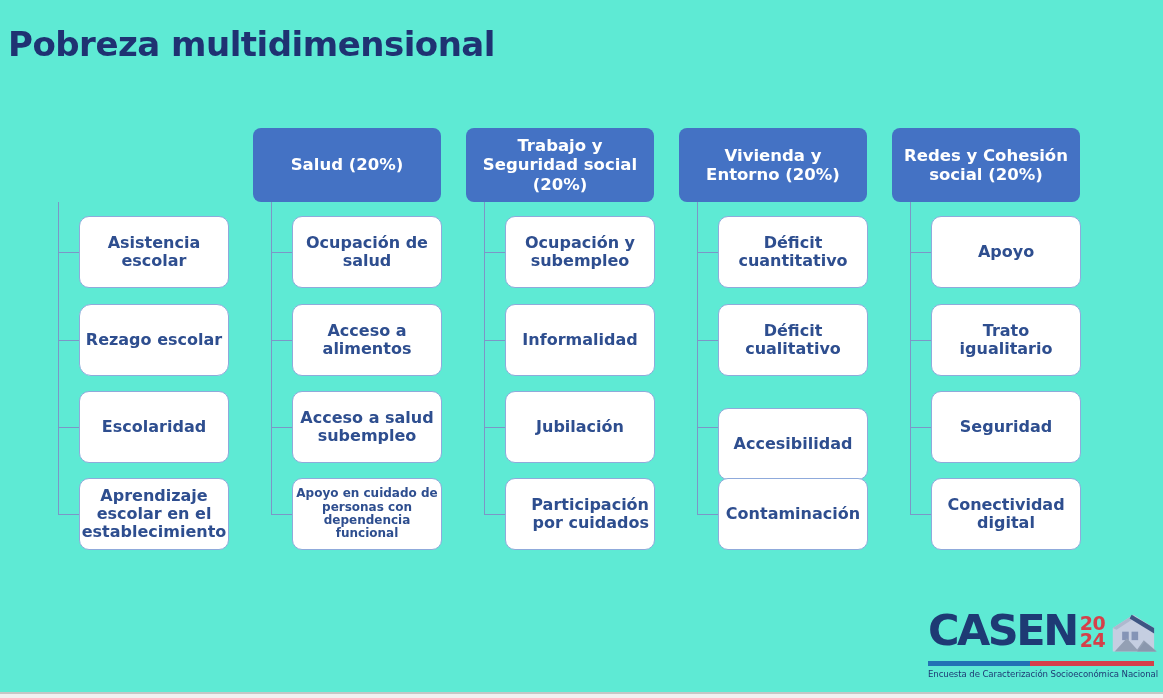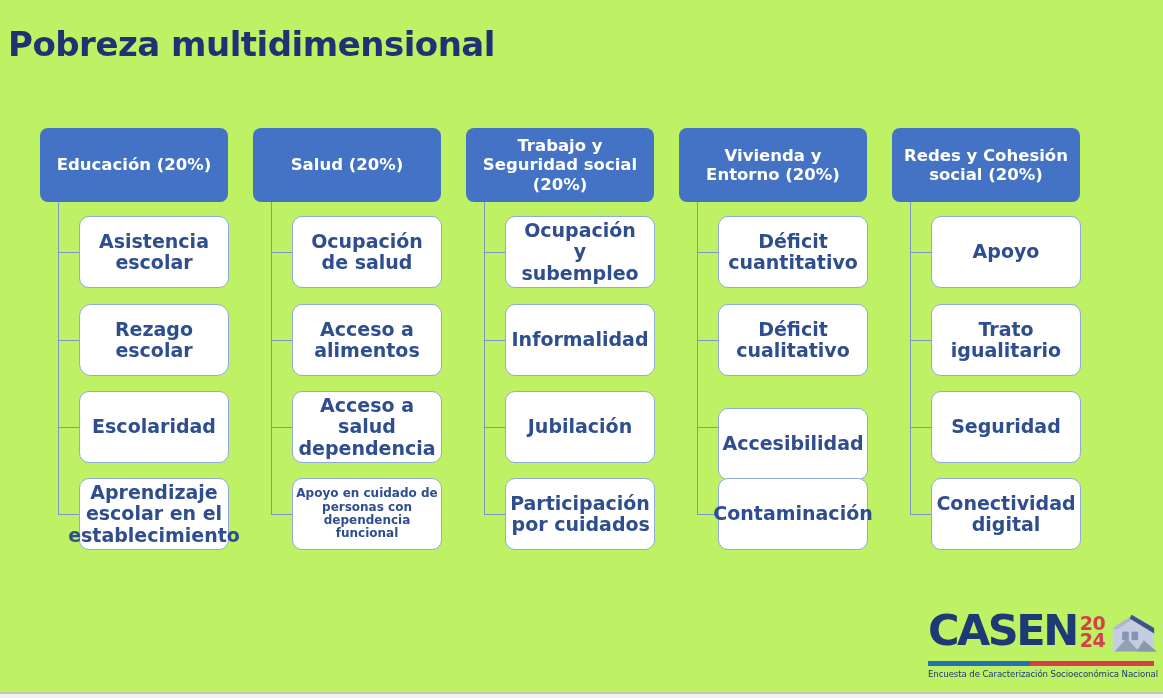--- a/index.html
+++ b/index.html
@@ -1,17 +1,17 @@
 <!DOCTYPE html>
 <html style="--title_text: #1f3272; --header_bg: #4472c4; --header_text: #ffffff; --box_border: #8faadb; --box_text: #2e4e8f; --connector: #7c96c7; --logo_navy: #1e3a74; --logo_red: #d5404a; --bar_blue: #2272b5;"><head>
 <meta charset="utf-8">
 <style>
   html,body{margin:0;padding:0;background:#fff;}
   .canvas{
-    position:relative;width:1163px;height:698px;background:#bef264;overflow:hidden;
+    position:relative;width:1163px;height:698px;background:#5eead4;overflow:hidden;
     font-family:"DejaVu Sans","Liberation Sans",sans-serif;
   }
   .title{
     position:absolute;left:8px;top:24px;margin:0;
     font-size:34px;font-weight:bold;color:var(--title_text,#1f3272);
     letter-spacing:-0.5px;
   }
   .columns{position:absolute;left:40px;top:128px;display:flex;}
   .col{position:relative;width:188px;height:430px;margin-right:25px;flex:0 0 auto;}
   .hdr{
@@ -20,22 +20,22 @@
     display:flex;align-items:center;justify-content:center;text-align:center;
     color:var(--header_text,#ffffff);font-weight:bold;font-size:16.5px;line-height:1.16;
     padding:2px 7px;
   }
   .vline{position:absolute;left:18px;top:74px;width:1.3px;height:312px;background:var(--connector,#7c96c7);}
   .stub{position:absolute;left:18px;width:21px;height:1.3px;background:var(--connector,#7c96c7);}
   .child{
     position:absolute;left:39px;width:150px;height:72px;box-sizing:border-box;
     background:#ffffff;border:1.4px solid var(--box_border,#8faadb);border-radius:10px;
     display:flex;align-items:center;justify-content:center;text-align:center;
-    color:var(--box_text,#2e4e8f);font-weight:bold;font-size:19px;line-height:1.13;
-    padding:2px 14px;
+    color:var(--box_text,#2e4e8f);font-weight:bold;font-size:16px;line-height:1.13;
+    padding:2px 5px;
   }
   .child.small{font-size:12px;line-height:1.12;padding:2px 3px;}
   .logo{position:absolute;left:928px;top:611px;width:230px;}
   .logo-row{display:flex;align-items:flex-start;}
   .wordmark{
     font-size:43px;line-height:0.92;font-weight:bold;color:var(--logo_navy,#1e3a74);
     letter-spacing:-2.5px;
   }
   .year{
     display:flex;flex-direction:column;margin-left:3px;margin-top:4px;
@@ -55,40 +55,39 @@
   .bottom-strip{position:absolute;left:0;right:0;top:693.5px;bottom:0;background:#f1f1f1;}
 </style>
 </head>
 <body>
 
 <div class="canvas">
   <h1 class="title">Pobreza multidimensional</h1>
 
   <div class="columns" id="columns-row">
       <div class="col">
-        <div class="hdr">Educación (20%)</div>
         <div class="vline"></div>
         <div class="stub" style="top: 124px;"></div>
         <div class="child" style="top: 88px;">Asistencia escolar</div>
         <div class="stub" style="top: 212px;"></div>
         <div class="child" style="top: 176px; border-radius: 12px;">Rezago escolar</div>
         <div class="stub" style="top: 299px;"></div>
         <div class="child" style="top: 263px;">Escolaridad</div>
         <div class="stub" style="top: 386px;"></div>
         <div class="child" style="top: 350px;">Aprendizaje escolar en el establecimiento</div>
       </div>
       <div class="col">
         <div class="hdr">Salud (20%)</div>
         <div class="vline"></div>
         <div class="stub" style="top: 124px;"></div>
         <div class="child" style="top: 88px;">Ocupación de salud</div>
         <div class="stub" style="top: 212px;"></div>
         <div class="child" style="top: 176px;">Acceso a alimentos</div>
         <div class="stub" style="top: 299px;"></div>
-        <div class="child" style="top: 263px;">Acceso a salud dependencia</div>
+        <div class="child" style="top: 263px;">Acceso a salud subempleo</div>
         <div class="stub" style="top: 386px;"></div>
         <div class="child small" style="top: 350px;">Apoyo en cuidado de personas con dependencia funcional</div>
       </div>
       <div class="col">
         <div class="hdr">Trabajo y Seguridad social (20%)</div>
         <div class="vline"></div>
         <div class="stub" style="top: 124px;"></div>
         <div class="child" style="top: 88px;">Ocupación y subempleo</div>
         <div class="stub" style="top: 212px;"></div>
         <div class="child" style="top: 176px;">Informalidad</div>

